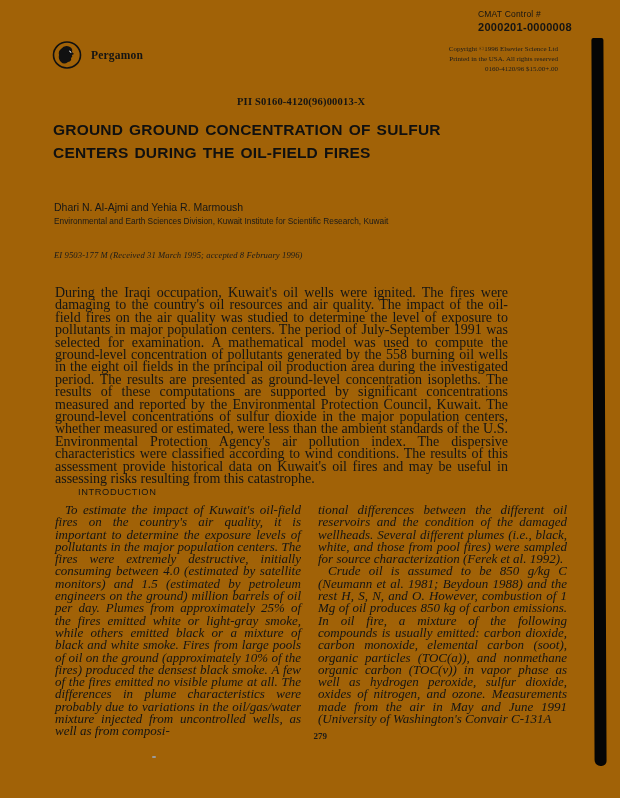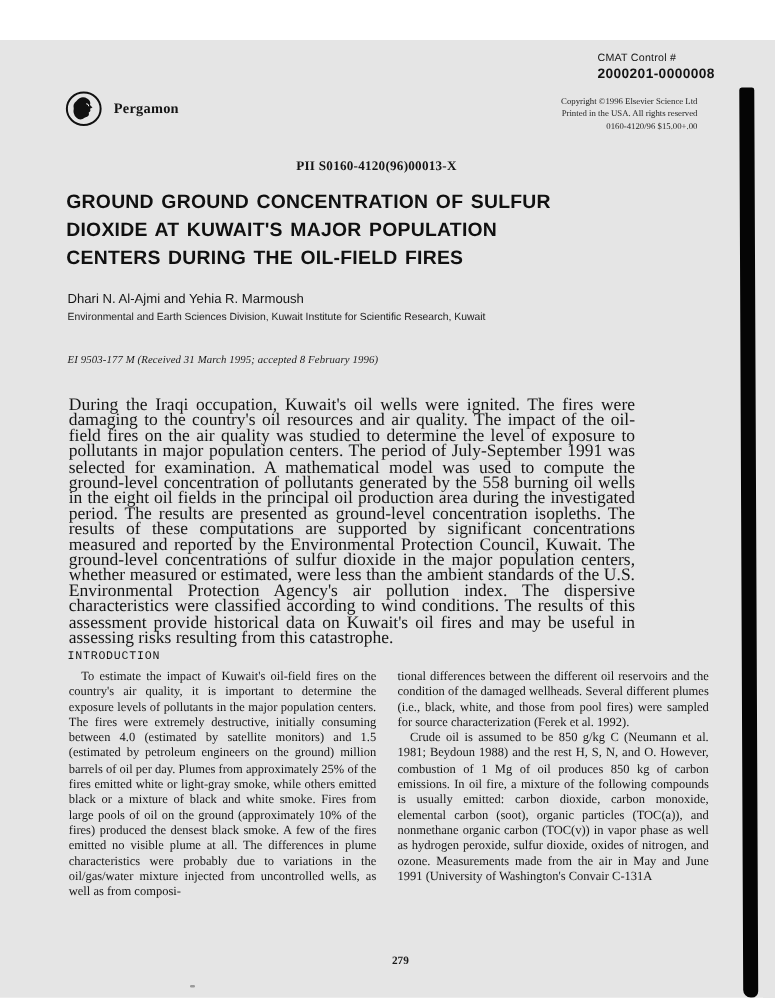--- a/index.html
+++ b/index.html
@@ -4,21 +4,21 @@
 <style>
   html,body{margin:0;padding:0;}
   body{
     width:620px;height:798px;
     background:#ffffff;
     font-family:"Liberation Serif", serif;
     color:#141414;
     position:relative;
     overflow:hidden;
   }
-  .page{position:absolute;inset:0;background:#e5e5e5;margin-top:32px;}
+  .page{position:absolute;inset:0;background:#a16207;}
 
   
   .cmat-block{
     position:absolute;top:9px;left:478px;width:110px;
     font-family:"Liberation Sans", sans-serif;
     text-align:left;
   }
   .cmat-label{font-size:8.5px;letter-spacing:.2px;}
   .cmat-number{font-size:11px;font-weight:bold;letter-spacing:.3px;margin-top:2px;}
 
@@ -69,31 +69,31 @@
 
   
   .abstract{
     position:absolute;top:287px;left:55px;width:453px;
     font-size:14px;line-height:12.4px;
     text-align:justify;color:#151515;
   }
 
   
   .section-heading{
-    position:absolute;top:487px;left:38px;
-    font-family:Liberation Mono, monospace;
+    position:absolute;top:487px;left:62px;
+    font-family:Liberation Sans, sans-serif;
     font-size:9.3px;letter-spacing:.6px;color:#151515;padding-left:16px;
   }
   .columns{
     position:absolute;top:504px;left:55px;width:512px;
     display:flex;gap:17px;
   }
   .col{
-    font-size:10px;line-height:12.3px;
-    text-align:justify;color:#141414;
+    font-size:13px;line-height:12.3px;
+    text-align:justify;color:#141414;font-style:italic;
   }
   .col-left{width:246px;}
   .col-right{width:249px;}
   .col p{margin:0;}
   .col p.indent{text-indent:10px;}
 
   
   .page-number{
     position:absolute;top:731px;left:287px;width:40px;
     text-align:right;font-size:9px;font-weight:bold;color:#1a1a1a;
@@ -135,21 +135,20 @@
   <div class="journal-info">
     <div>Copyright ©1996 Elsevier Science Ltd</div>
     <div>Printed in the USA. All rights reserved</div>
     <div>0160-4120/96 $15.00+.00</div>
   </div>
 
   <div class="pii-line">PII S0160-4120(96)00013-X</div>
 
   <div class="title">
     <div>GROUND GROUND CONCENTRATION OF SULFUR</div>
-    <div>DIOXIDE AT KUWAIT'S MAJOR POPULATION</div>
     <div>CENTERS DURING THE OIL-FIELD FIRES</div>
   </div>
 
   <div class="authors">Dhari N. Al-Ajmi and Yehia R. Marmoush</div>
   <div class="affiliation">Environmental and Earth Sciences Division, Kuwait Institute for Scientific Research, Kuwait</div>
 
   <div class="received">EI 9503-177 M (Received 31 March 1995; accepted 8 February 1996)</div>
 
   <div class="abstract">During the Iraqi occupation, Kuwait's oil wells were ignited. The fires were damaging to the country's oil resources and air quality. The impact of the oil-field fires on the air quality was studied to determine the level of exposure to pollutants in major population centers. The period of July-September 1991 was selected for examination. A mathematical model was used to compute the ground-level concentration of pollutants generated by the 558 burning oil wells in the eight oil fields in the principal oil production area during the investigated period. The results are presented as ground-level concentration isopleths. The results of these computations are supported by significant concentrations measured and reported by the Environmental Protection Council, Kuwait. The ground-level concentrations of sulfur dioxide in the major population centers, whether measured or estimated, were less than the ambient standards of the U.S. Environmental Protection Agency's air pollution index. The dispersive characteristics were classified according to wind conditions. The results of this assessment provide historical data on Kuwait's oil fires and may be useful in assessing risks resulting from this catastrophe.</div>
 

